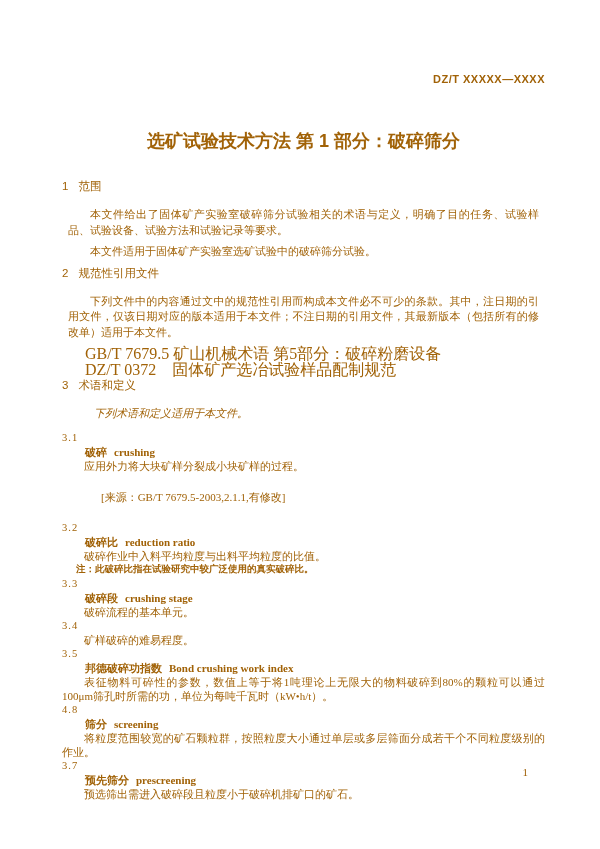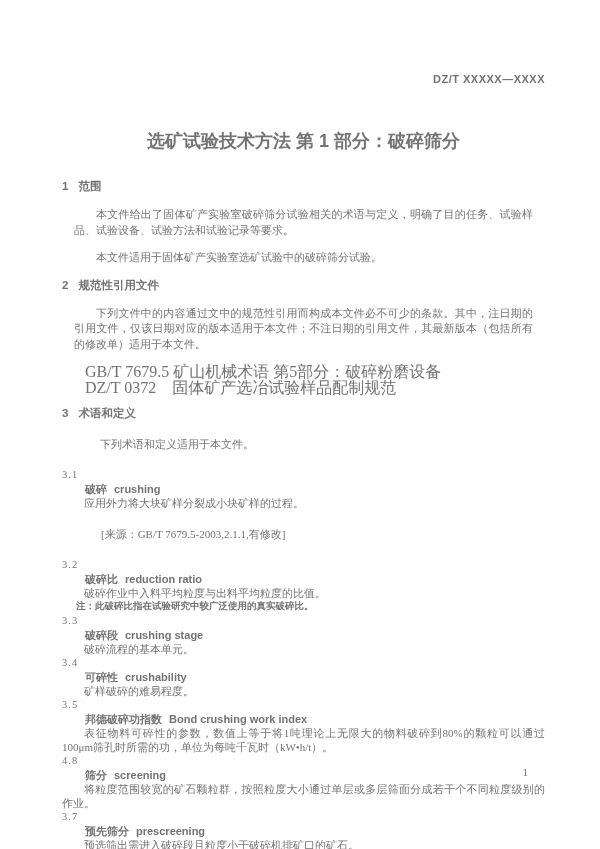--- a/index.html
+++ b/index.html
@@ -1,21 +1,21 @@
 <!DOCTYPE html>
 <html lang="zh"><head>
 <meta charset="utf-8">
 <style>
   html,body { margin:0; padding:0; background:#ffffff; }
   .page {
     position: relative;
     width: 600px;
     height: 849px;
     background: #ffffff;
-    color: #737373;
+    color: #a16207;
     font-family: "Liberation Serif", "DejaVu Serif", serif;
     overflow: hidden;
     box-sizing: border-box;
     padding: 0 55px 0 62px;
   }
   .doc-header {
     padding-top: 73px;
     text-align: right;
     font-family: "Liberation Sans", "DejaVu Sans", sans-serif;
     font-weight: bold;
@@ -24,59 +24,60 @@
   }
   .doc-title {
     margin: 44px 0 26px 0;
     text-align: center;
     font-family: "Liberation Sans", "DejaVu Sans", sans-serif;
     font-weight: bold;
     font-size: 18px;
     line-height: 24px;
   }
   .sec-heading {
-    margin: 11px 0 13px 0;
+    margin: 1px 0 13px 0;
     font-family: "Liberation Sans", "DejaVu Sans", sans-serif;
-    font-weight: bold;
+    font-weight: normal;
     font-size: 11.5px;
     line-height: 15px;
   }
   .sec-heading .sec-num { margin-right: 10px; }
   .body-p {
-    margin: 12px;
+    margin: 6px;
     font-size: 11px;
     line-height: 15.5px;
     text-indent: 2em;
     text-align: justify;
   }
   .ref-line {
     margin: 0 0 0 23px;
     font-size: 16px;
     line-height: 15.5px;
   }
   .terms { font-size: 11px; line-height: 14px; }
   .term-intro {
-    margin: 16px;
+    margin: 10px;
     font-size: 11px;
     line-height: 15px;
     text-indent: 2em;
+    font-style: italic;
   }
   .term-num {
     font-size: 10.5px;
     line-height: 14px;
     letter-spacing: 1px;
   }
   .term-name {
     margin-left: 23px;
     font-weight: bold;
     line-height: 14px;
   }
   .term-name .term-en {
     margin-left: 7px;
-    font-family: Liberation Sans, sans-serif;
+    font-family: Liberation Serif, serif;
   }
   .term-def {
     margin: 0;
     text-indent: 2em;
     line-height: 14px;
     text-align: justify;
   }
   .term-source {
     margin: 17px;
     text-indent: 2em;
@@ -145,23 +146,20 @@
     <div>
       <div class="term-num">3.3</div>
       <div class="term-name">
         <span>破碎段</span><span class="term-en">crushing stage</span>
       </div>
       <p class="term-def">破碎流程的基本单元。</p>
     </div>
 
     <div>
       <div class="term-num">3.4</div>
-      <div class="term-name">
-        <span>可碎性</span><span class="term-en">crushability</span>
-      </div>
       <p class="term-def">矿样破碎的难易程度。</p>
     </div>
 
     <div>
       <div class="term-num">3.5</div>
       <div class="term-name">
         <span>邦德破碎功指数</span><span class="term-en">Bond crushing work index</span>
       </div>
       <p class="term-def">表征物料可碎性的参数，数值上等于将1吨理论上无限大的物料破碎到80%的颗粒可以通过100μm筛孔时所需的功，单位为每吨千瓦时（kW•h/t）。</p>
     </div>

